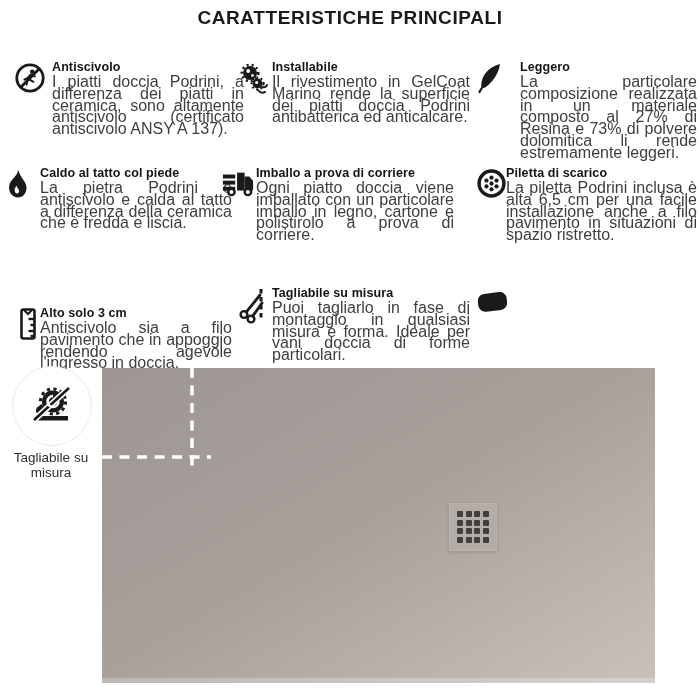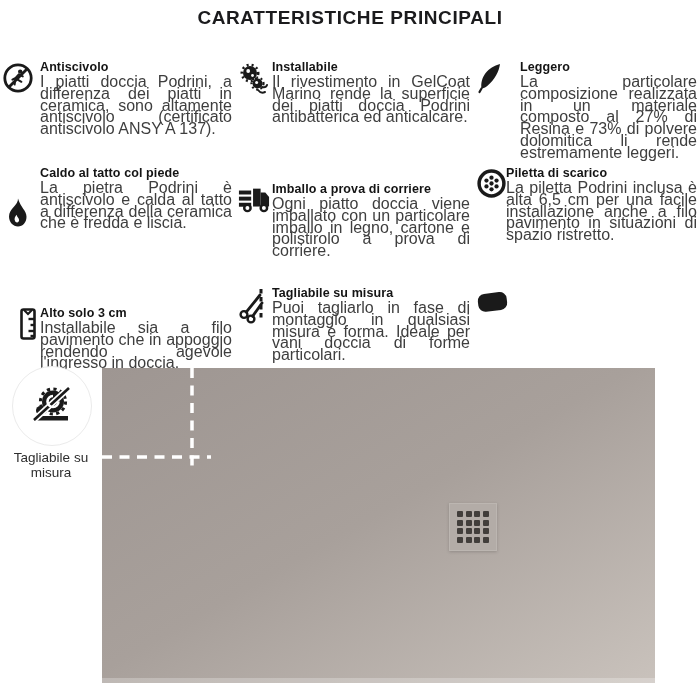--- a/index.html
+++ b/index.html
@@ -8,25 +8,25 @@
   .title{position:absolute;top:7px;left:0;width:100%;margin:0;text-align:center;
          font-size:19px;font-weight:bold;letter-spacing:.6px;color:#1b1b1d;}
   .feature{position:absolute;display:flex;}
   .icon-box{flex:0 0 auto;padding-top:2px;overflow:visible;}
   .c1 .icon-box{width:38px;}
   .c2 .icon-box{width:34px;}
   .c3 .icon-box{width:30px;}
   .fbody{flex:1 1 auto;}
   .feature h3{margin:0 0 2px 0;font-size:12.5px;font-weight:bold;color:#141414;letter-spacing:.1px;}
   .feature p{margin:0;font-size:16px;line-height:11.8px;color:#3e3e3e;text-align:justify;}
-  .f0{left:2px;top:60px;width:230px;}
+  .f0{left:14px;top:60px;width:230px;}
   .f1{left:238px;top:60px;width:232px;}
   .f2{left:476px;top:60px;width:221px;gap:14px;}
-  .f3{left:2px;top:166px;width:230px;align-items:flex-end;}
-  .f4{left:238px;top:166px;width:232px;margin-top:16px;}
+  .f3{left:2px;top:166px;width:230px;}
+  .f4{left:222px;top:166px;width:232px;}
   .f5{left:476px;top:166px;width:221px;}
   .f6{left:2px;top:286px;width:230px;margin-top:20px;}
   .f7{left:238px;top:286px;width:232px;}
   .f8{left:476px;top:286px;width:221px;}
   .ic{display:block;}
   .badge-circle{position:absolute;left:12px;top:366px;width:78px;height:78px;border-radius:50%;
                 background:#fff;border:1.5px solid #ebebeb;display:flex;align-items:center;justify-content:center;}
   .badge-label{position:absolute;left:9px;top:450px;width:84px;text-align:center;
                font-size:13.5px;line-height:1.12;color:#2e2e2e;}
   .photo{position:absolute;left:102px;top:368px;width:553px;height:315px;
@@ -150,21 +150,21 @@
         <rect x="1.5" y="1.5" width="13" height="29" rx="2" fill="none" stroke="#1a1a1a" stroke-width="2.6"></rect>
         <path d="M4,2 L8,6 L12,2" fill="none" stroke="#1a1a1a" stroke-width="2"></path>
         <line x1="14.5" y1="11" x2="8.5" y2="11" stroke="#1a1a1a" stroke-width="2.4"></line>
         <line x1="14.5" y1="17" x2="10.5" y2="17" stroke="#1a1a1a" stroke-width="2.4"></line>
         <line x1="14.5" y1="23" x2="8.5" y2="23" stroke="#1a1a1a" stroke-width="2.4"></line>
         <line x1="14.5" y1="28" x2="10.5" y2="28" stroke="#1a1a1a" stroke-width="2.4"></line>
       </svg>
     </div>
     <div class="fbody">
       <h3>Alto solo 3 cm</h3>
-      <p>Installabile sia a filo pavimento che in appoggio rendendo agevole l'ingresso in doccia.</p>
+      <p>Antiscivolo sia a filo pavimento che in appoggio rendendo agevole l'ingresso in doccia.</p>
     </div>
   </div>
 
   <div class="feature f7 c2">
     <div class="icon-box">
       <svg class="ic" width="30" height="36" viewBox="0 0 30 36">
         <line x1="23" y1="1" x2="23" y2="32" stroke="#1a1a1a" stroke-width="3" stroke-dasharray="4.5 3.5"></line>
         <circle cx="6" cy="26.5" r="3.4" fill="none" stroke="#1a1a1a" stroke-width="2.4"></circle>
         <circle cx="13" cy="31" r="3.4" fill="none" stroke="#1a1a1a" stroke-width="2.4"></circle>
         <line x1="8.2" y1="24.2" x2="22" y2="7" stroke="#1a1a1a" stroke-width="2.8" stroke-linecap="round"></line>

